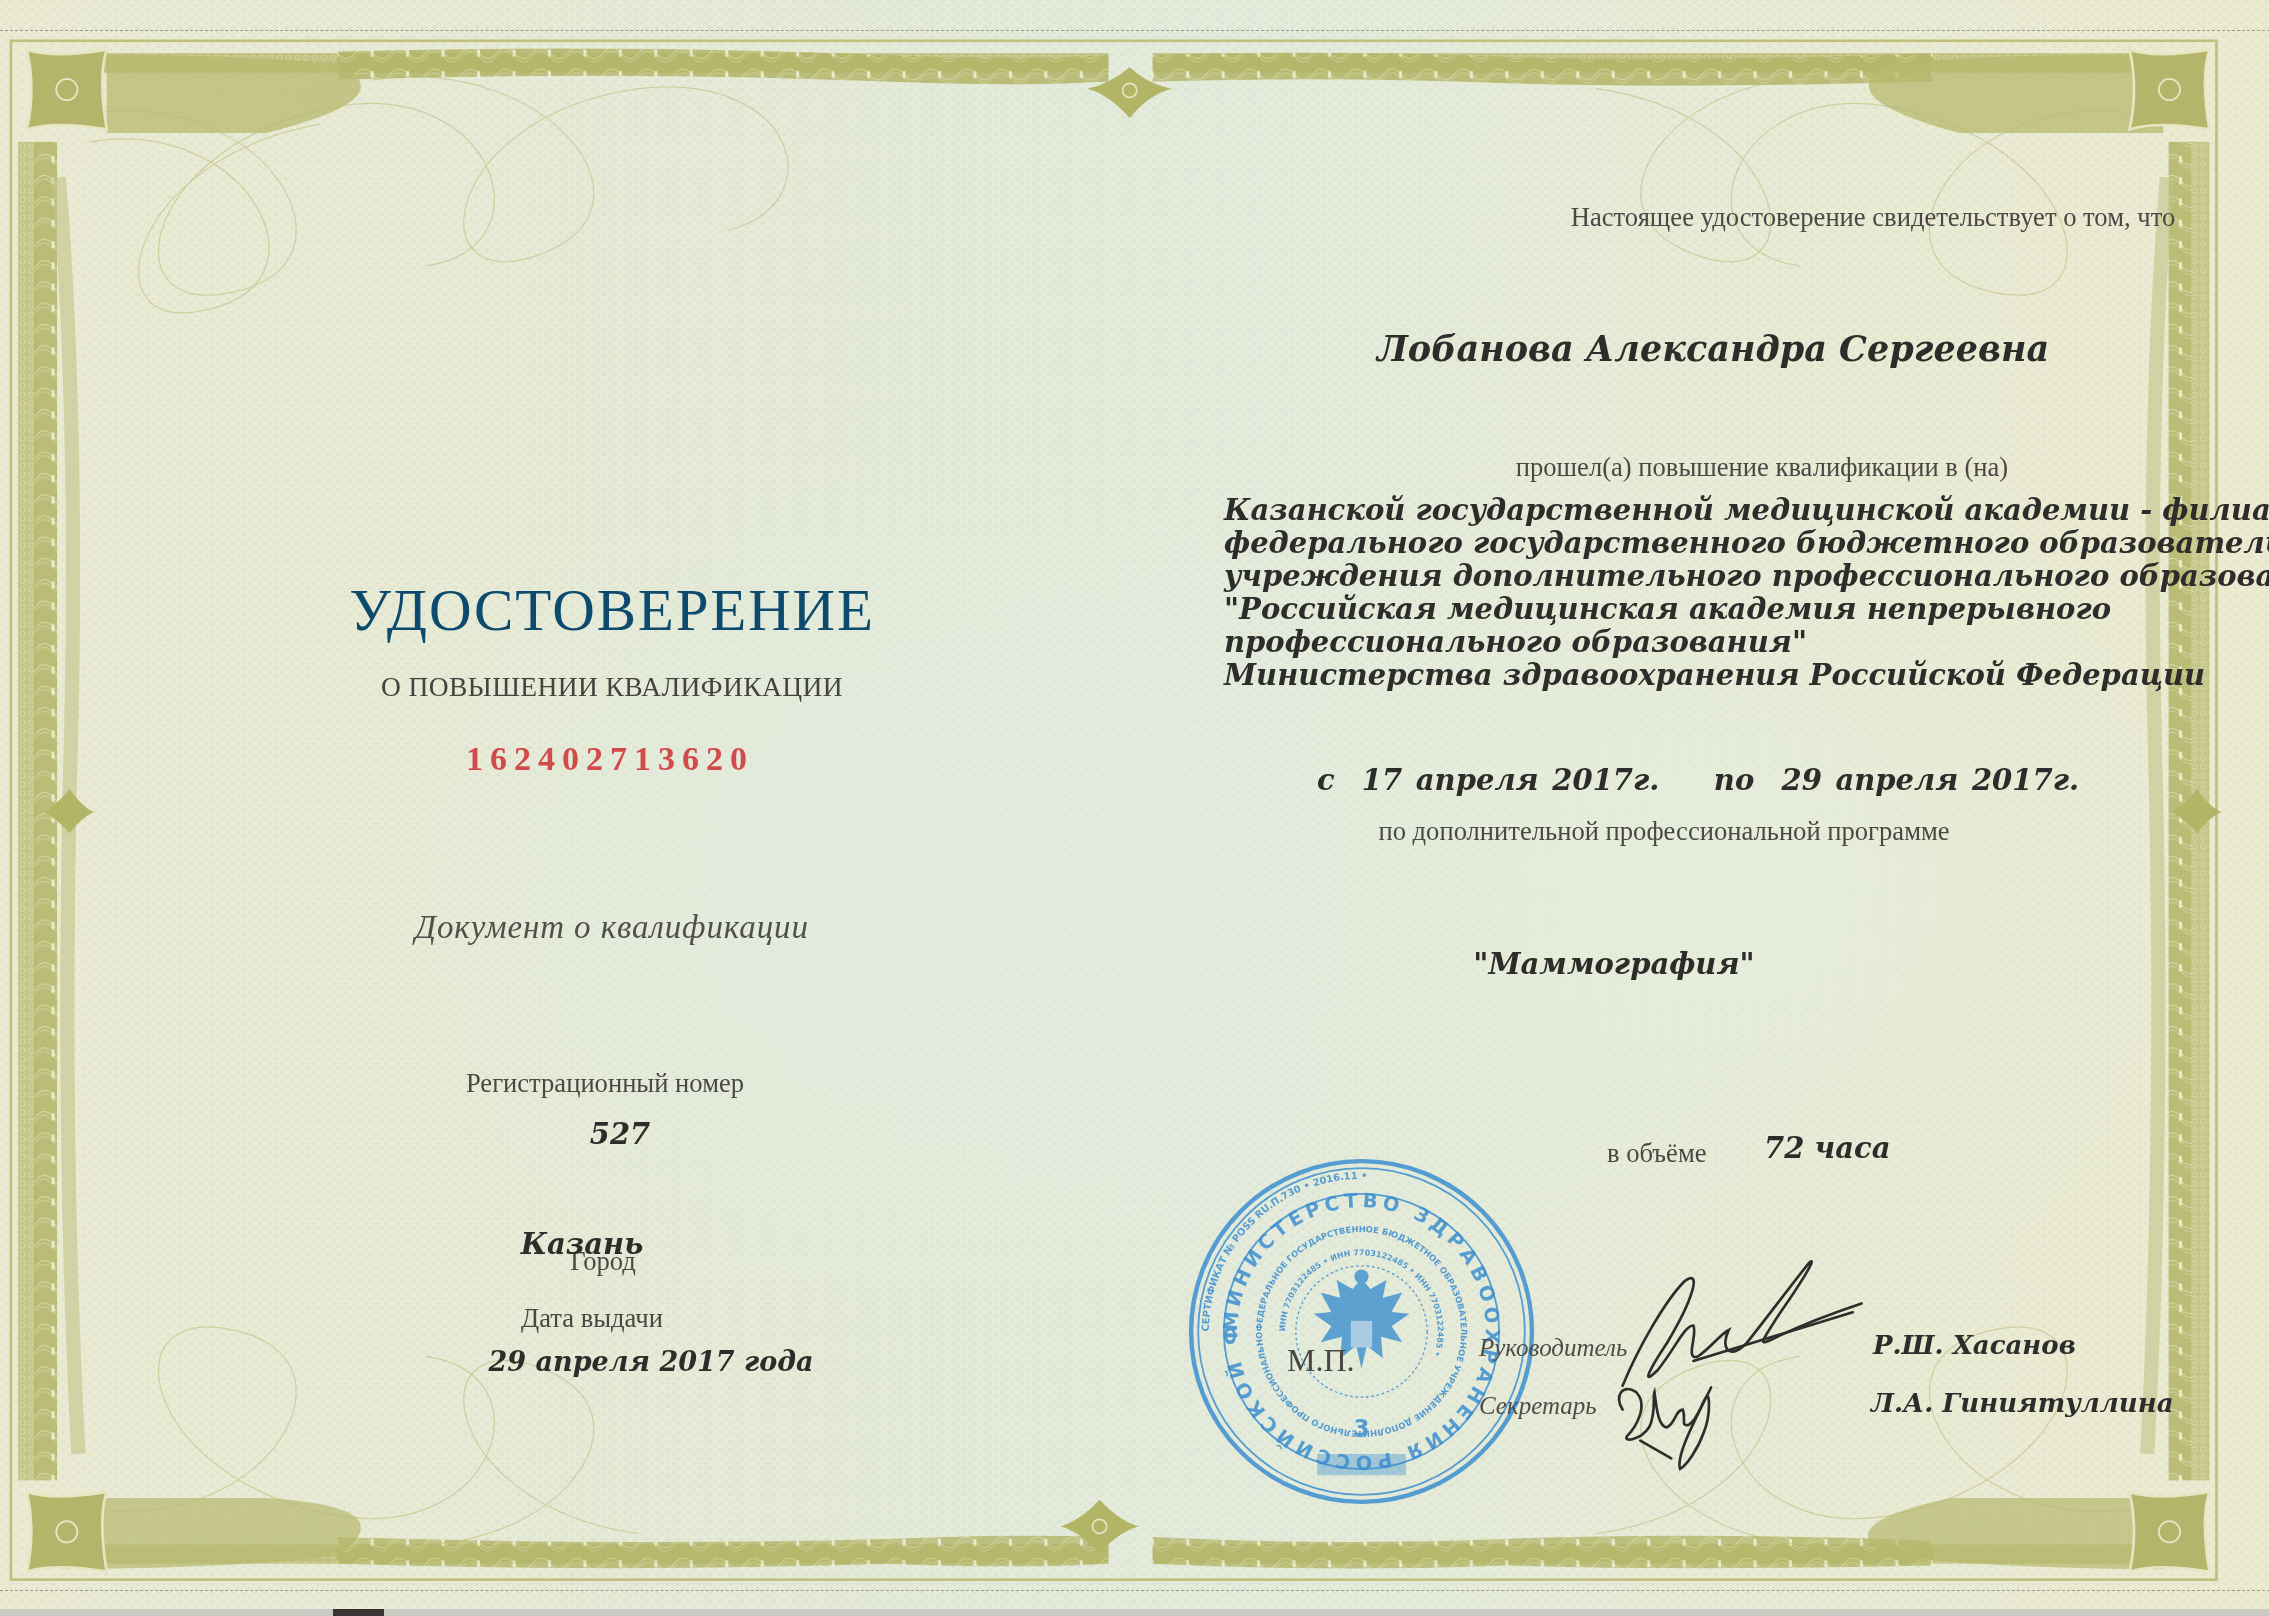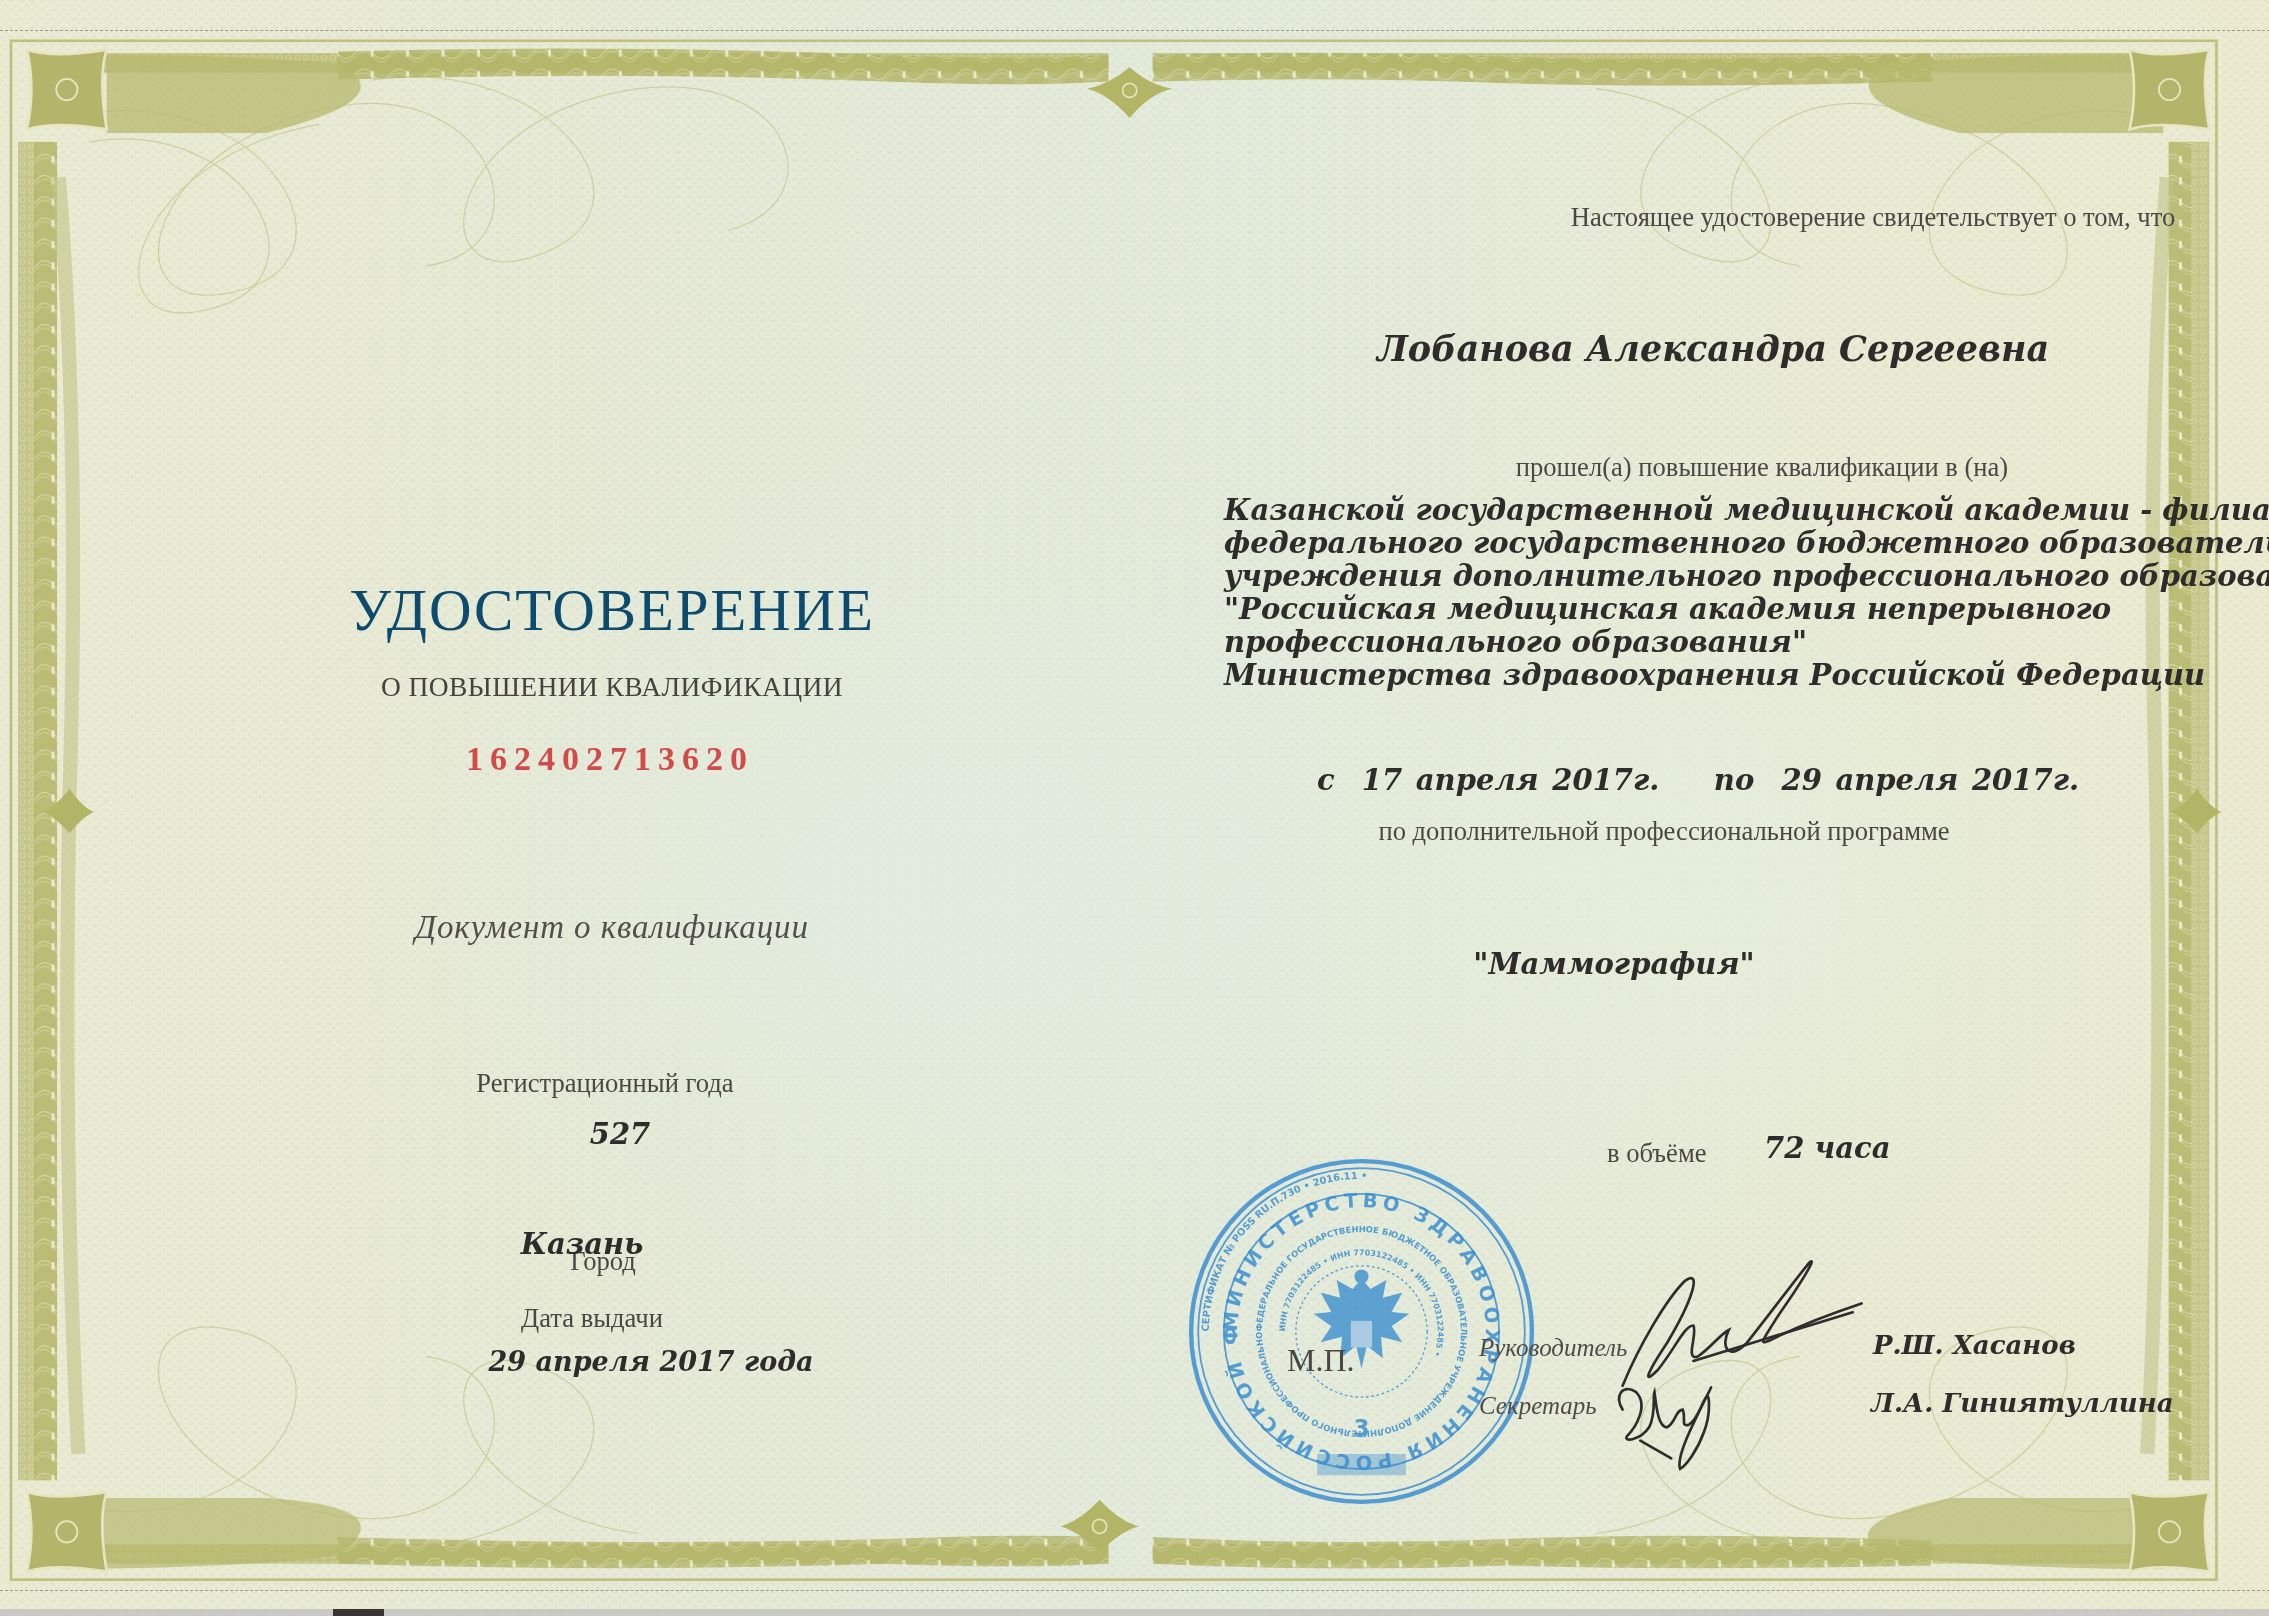--- a/index.html
+++ b/index.html
@@ -125,21 +125,21 @@
     <path d="M78 890 Q60 912 48 916 Q60 920 78 940 Q94 920 106 916 Q94 912 78 890 Z"></path>
     <path d="M2478 890 Q2460 912 2448 916 Q2460 920 2478 940 Q2494 920 2506 916 Q2494 912 2478 890 Z"></path>
   </g>
 </svg>
 
 <div class="t c title" style="left:612px; top:576px;">УДОСТОВЕРЕНИЕ</div>
 <div class="t c sub" style="left:612px; top:671px;">О ПОВЫШЕНИИ КВАЛИФИКАЦИИ</div>
 <div class="t c serial" style="left:610px; top:740px;">162402713620</div>
 <div class="t c label-it" style="left:612px; top:909px;">Документ о квалификации</div>
 
-<div class="t c label" style="left:605px; top:1068px;">Регистрационный года</div>
+<div class="t c label" style="left:605px; top:1068px;">Регистрационный номер</div>
 <div class="t c fill f-mid" style="left:572px; top:1117px;margin-left:48px;">527</div>
 <div class="t c label" style="left:603px; top:1246px;">Город</div>
 <div class="t c fill f-mid" style="left:582px; top:1227px;">Казань</div>
 <div class="t c label" style="left:592px; top:1303px;">Дата выдачи</div>
 <div class="t c fill f-sm" style="left:632px; top:1346px;">29 апреля 2017 года</div>
 
 <div class="t c label" style="left:1873px; top:202px;">Настоящее удостоверение свидетельствует о том, что</div>
 <div class="t c fill f-name" style="left:1713px; top:328px;">Лобанова Александра Сергеевна</div>
 <div class="t c label" style="left:1754px; top:452px;margin-left:8px;">прошел(а) повышение квалификации в (на)</div>
 

